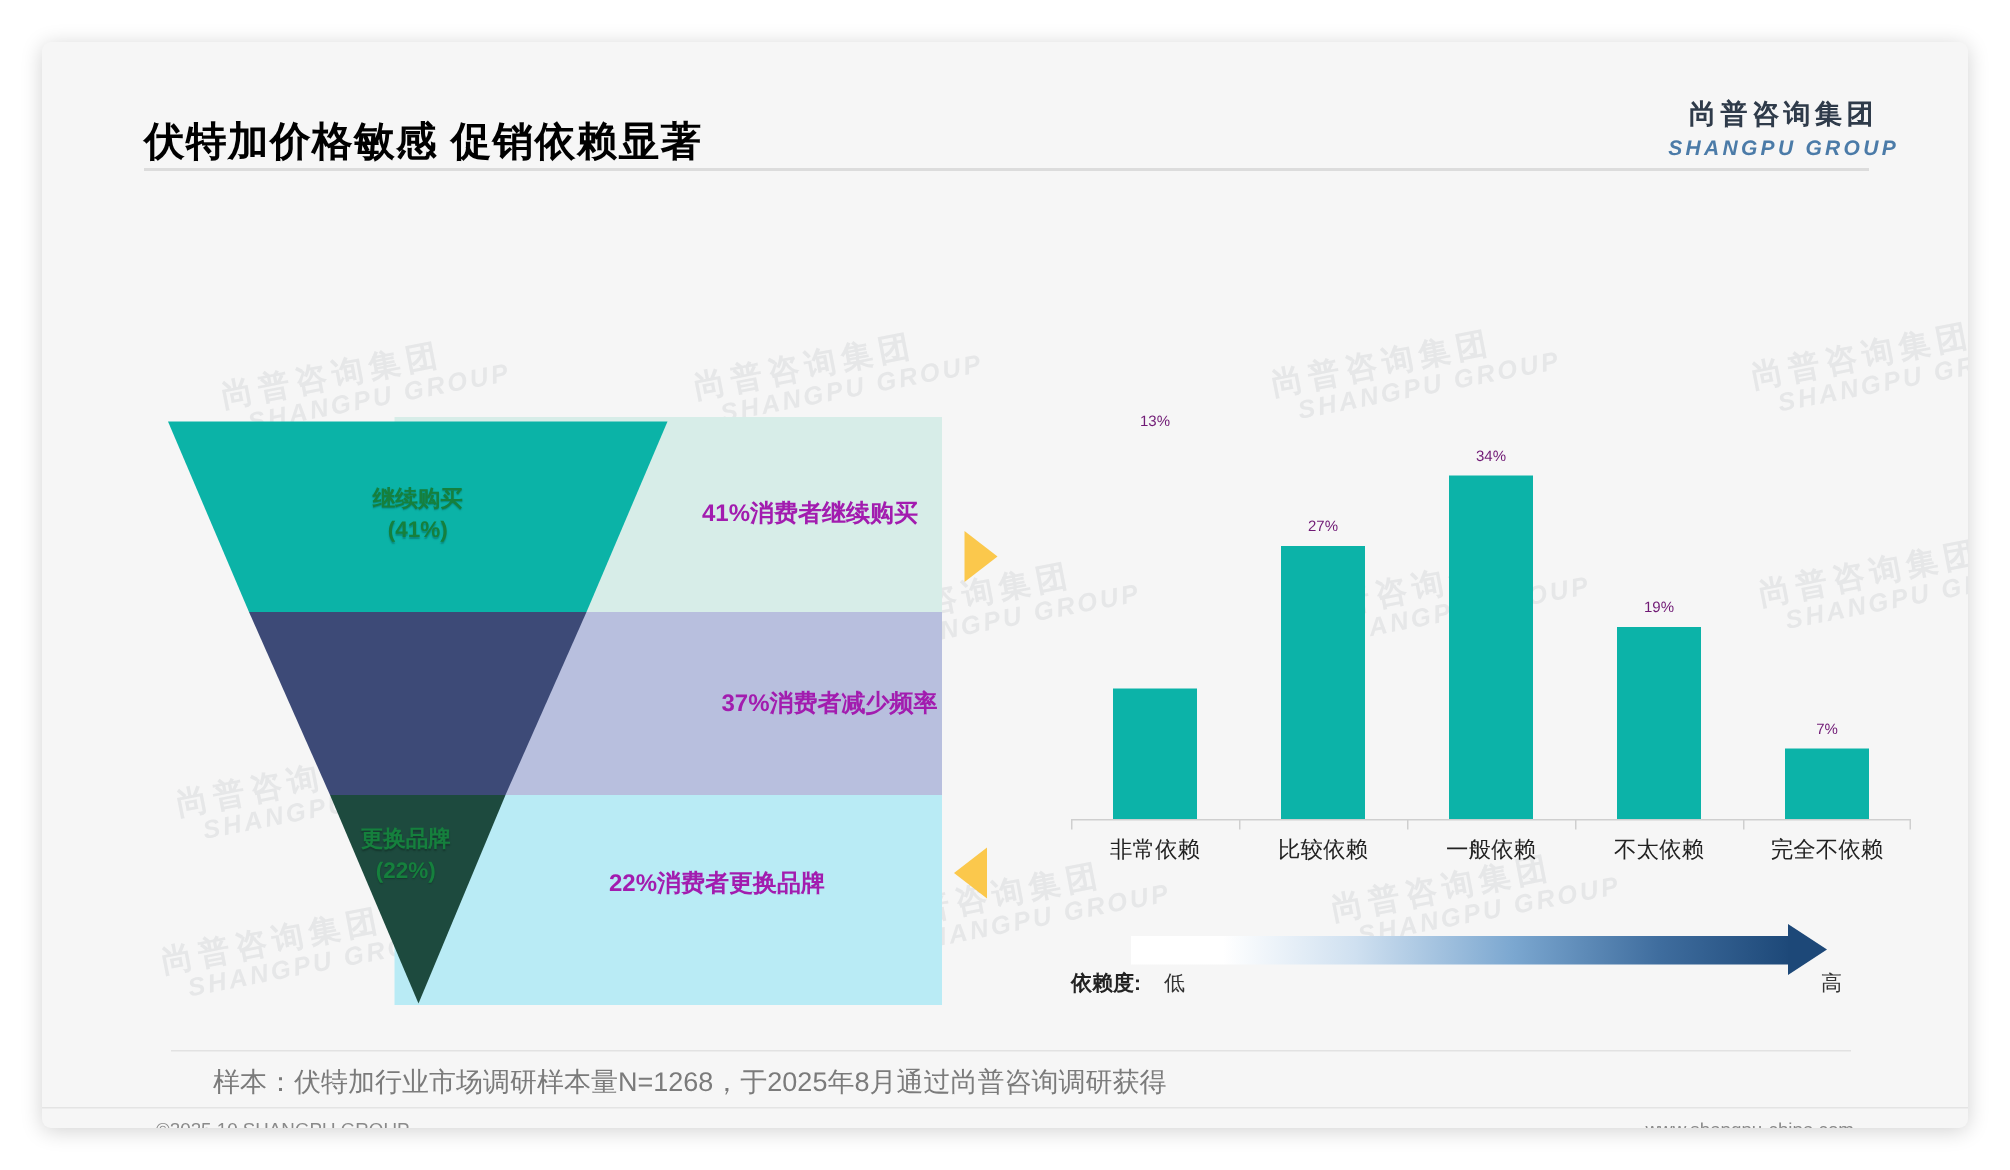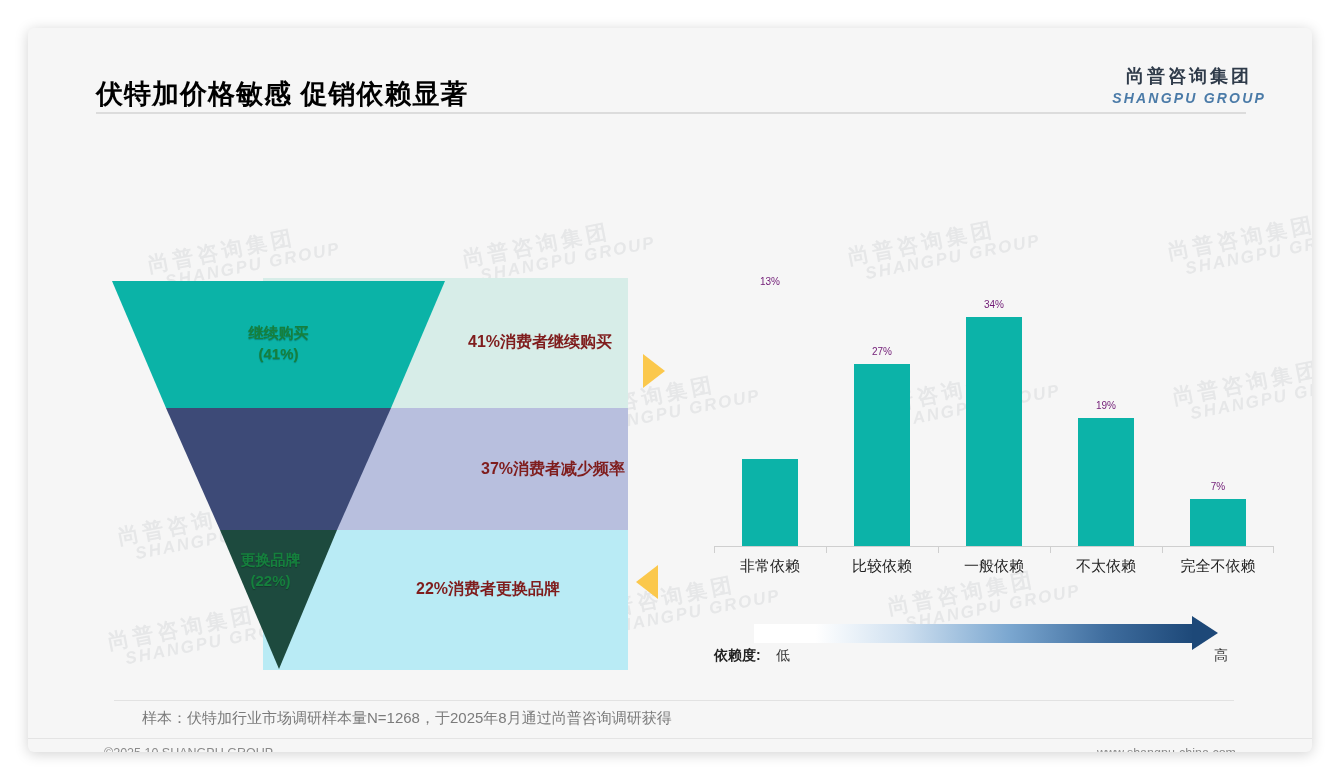--- a/index.html
+++ b/index.html
@@ -63,21 +63,21 @@
 
   
   #funnel-panel { position: absolute; left: 70px; top: 250px; width: 560px; height: 400px; z-index: 3; }
   #funnel-svg { position: absolute; left: 0; top: 0; }
   .funnel-label {
     position: absolute; text-align: center; color: #15803d;
     font-weight: bold; font-size: 15px; line-height: 1.38; z-index: 4;
     text-shadow: 0 1px 1px rgba(0,0,0,0.25);
   }
   .side-label {
-    position: absolute; font-weight: bold; font-size: 16px; color: #7f1d1d; z-index: 4;
+    position: absolute; font-weight: bold; font-size: 16px; color: #a21caf; z-index: 4;
   }
   .tri { position: absolute; width: 0; height: 0; z-index: 5; }
   .tri-right {
     border-top: 17px solid transparent;
     border-bottom: 17px solid transparent;
     border-left: 22px solid #fbc84c;
   }
   .tri-left {
     border-top: 17px solid transparent;
     border-bottom: 17px solid transparent;
@@ -119,21 +119,21 @@
     position: absolute; left: 0px; top: 33px; font-size: 14px; font-weight: bold; color: #222;
   }
   #legend-low { position: absolute; left: 62px; top: 33px; font-size: 14px; color: #333; }
   #legend-high { position: absolute; left: 500px; top: 33px; font-size: 14px; color: #333; }
 
   
   #footnote-rule {
     position: absolute; left: 86px; top: 672px; width: 1120px; height: 1px; background: #e2e2e2; z-index: 4;
   }
   #footnote {
-    position: absolute; left: 114px; top: 681px; font-size: 15px; color: #7b7b7b; z-index: 4;
+    position: absolute; left: 114px; top: 681px; font-size: 18px; color: #7b7b7b; z-index: 4;
   }
   #footer-rule {
     position: absolute; left: 0; top: 710px; width: 100%; height: 1px; background: #e4e4e4; z-index: 4;
   }
   #footer-left {
     position: absolute; left: 76px; top: 718px; font-size: 12.5px; color: #8a8a8a; z-index: 4;
   }
   #footer-right {
     position: absolute; right: 76px; top: 718px; font-size: 12.5px; color: #8a8a8a; z-index: 4;
   }
@@ -216,21 +216,21 @@
       <div>继续购买</div>
       <div>(41%)</div>
     </div>
     <div class="funnel-label" style="left:110px; top:272px; width:125px;">
       <div>更换品牌</div>
       <div>(22%)</div>
     </div>
 
     <div class="side-label" style="left:370px; top:54px;">41%消费者继续购买</div>
     <div class="side-label" style="left:383px; top:181px;">37%消费者减少频率</div>
-    <div class="side-label" style="left:318px; top:301px;">22%消费者更换品牌</div>
+    <div class="side-label" style="left:308px; top:301px;">22%消费者更换品牌</div>
 
     <div class="tri tri-right" style="left:545px; top:76px;"></div>
     <div class="tri tri-left" style="left:538px; top:287px;"></div>
   </div>
 
   <div id="bar-panel">
     <div id="bar-plot">
       <div class="bar-col" style="left:0px;justify-content:space-between;">
         <div class="bar-value">13%</div>
         <div class="bar-rect" style="height:87px;"></div>

